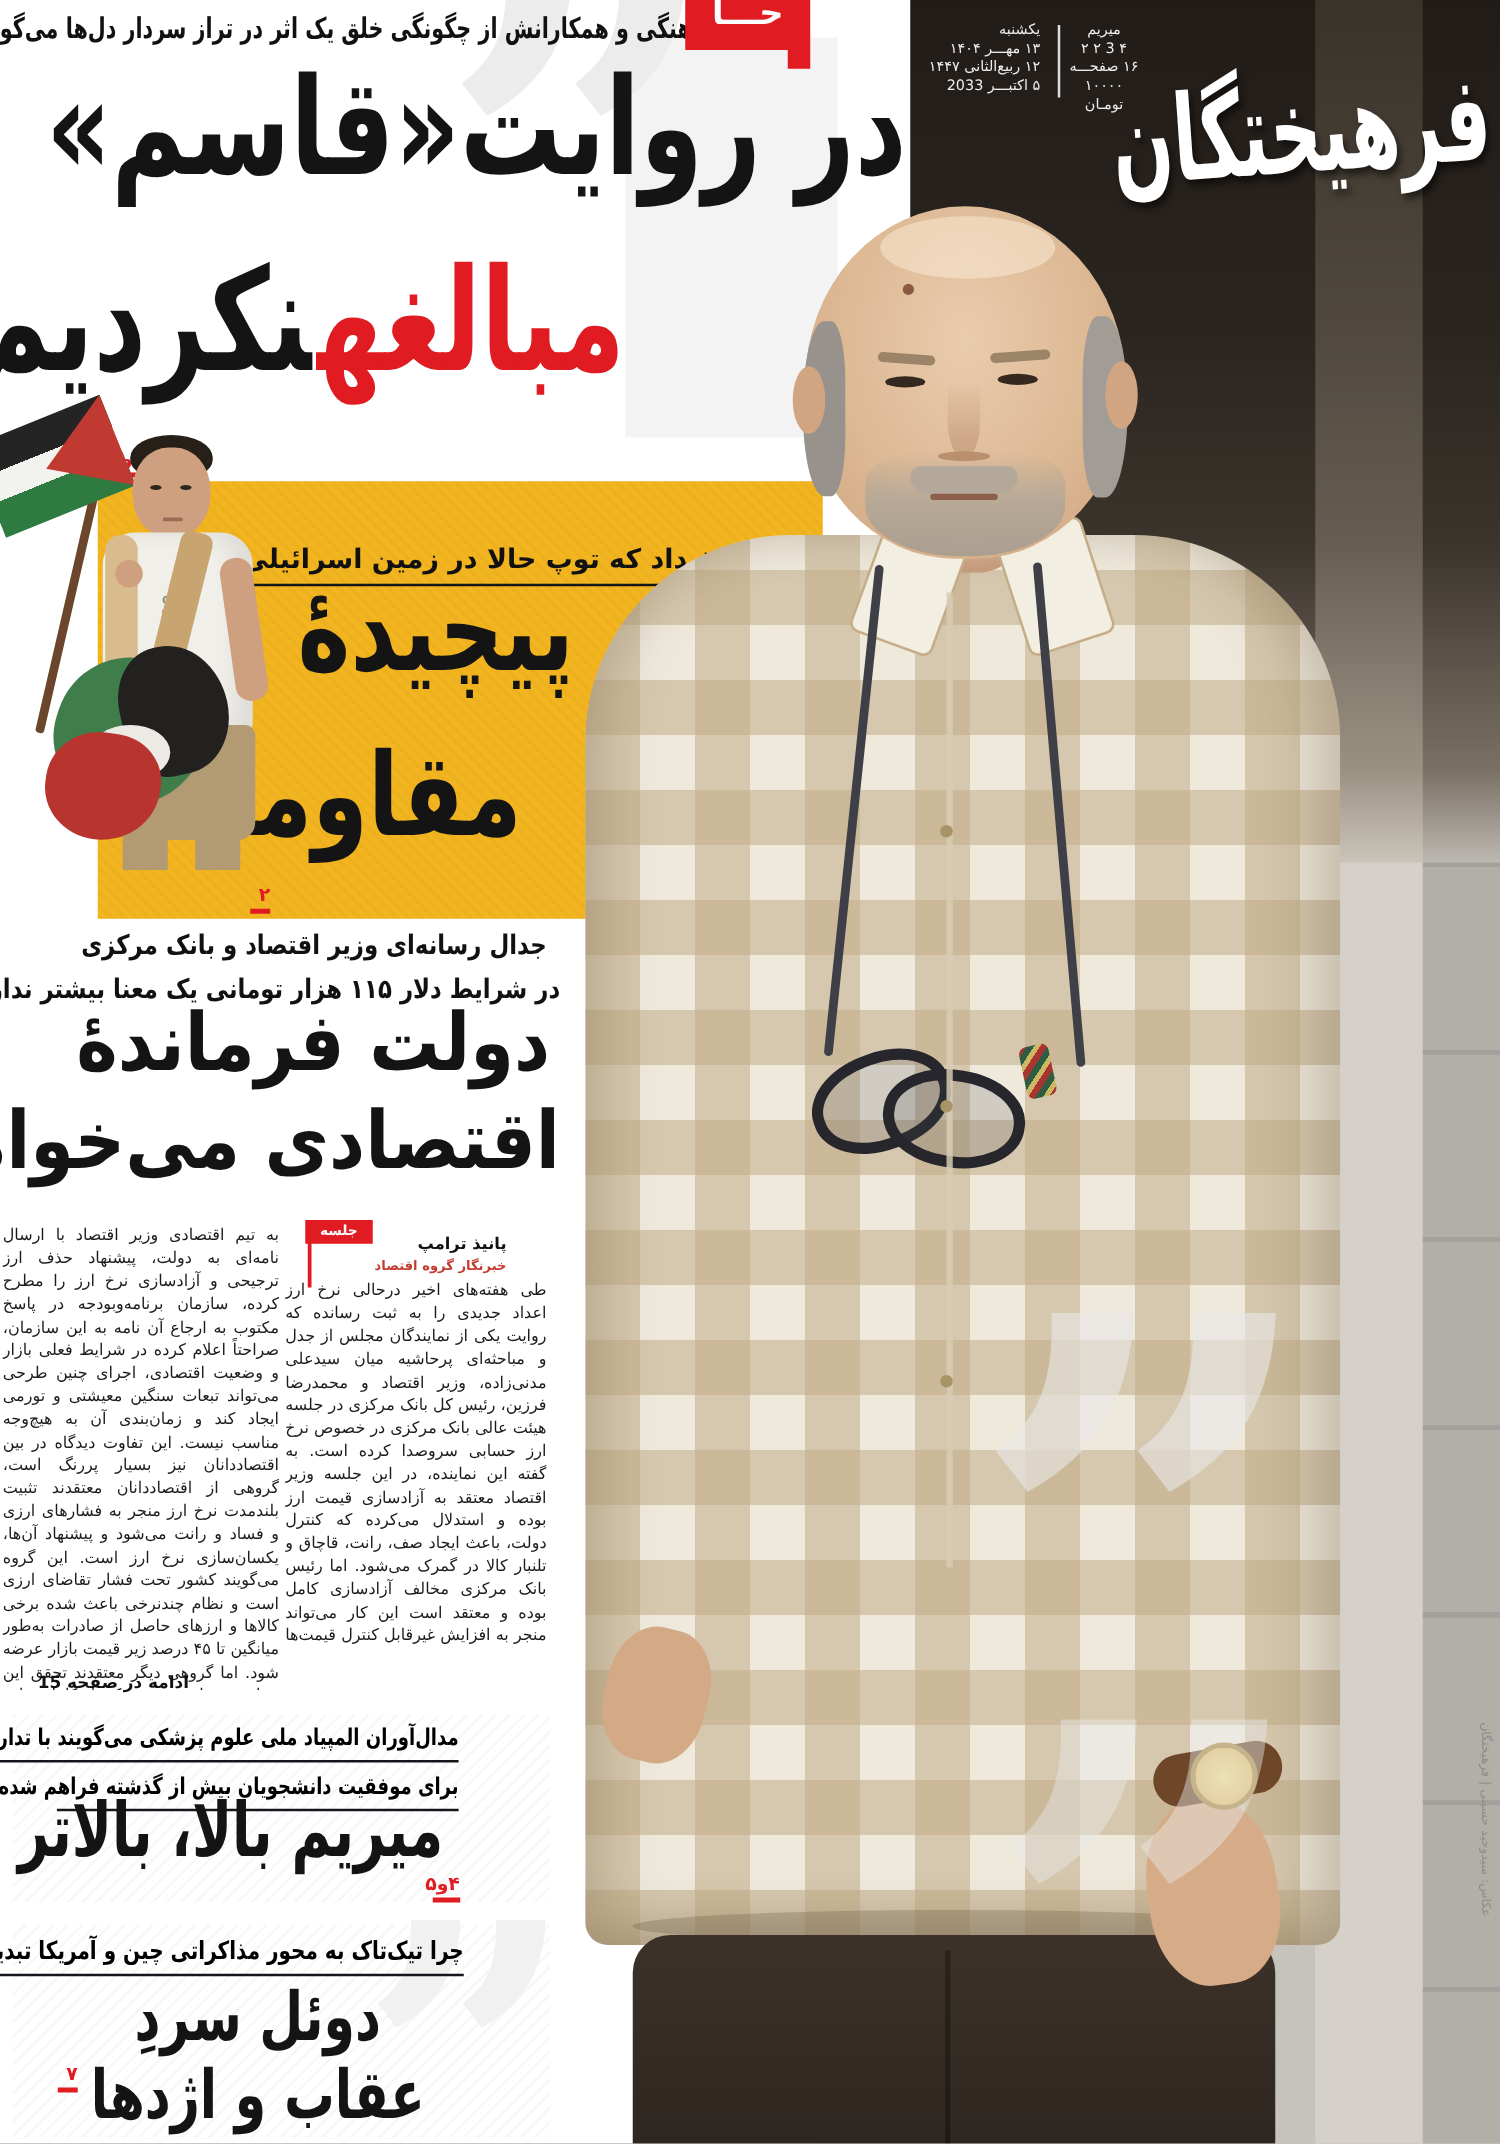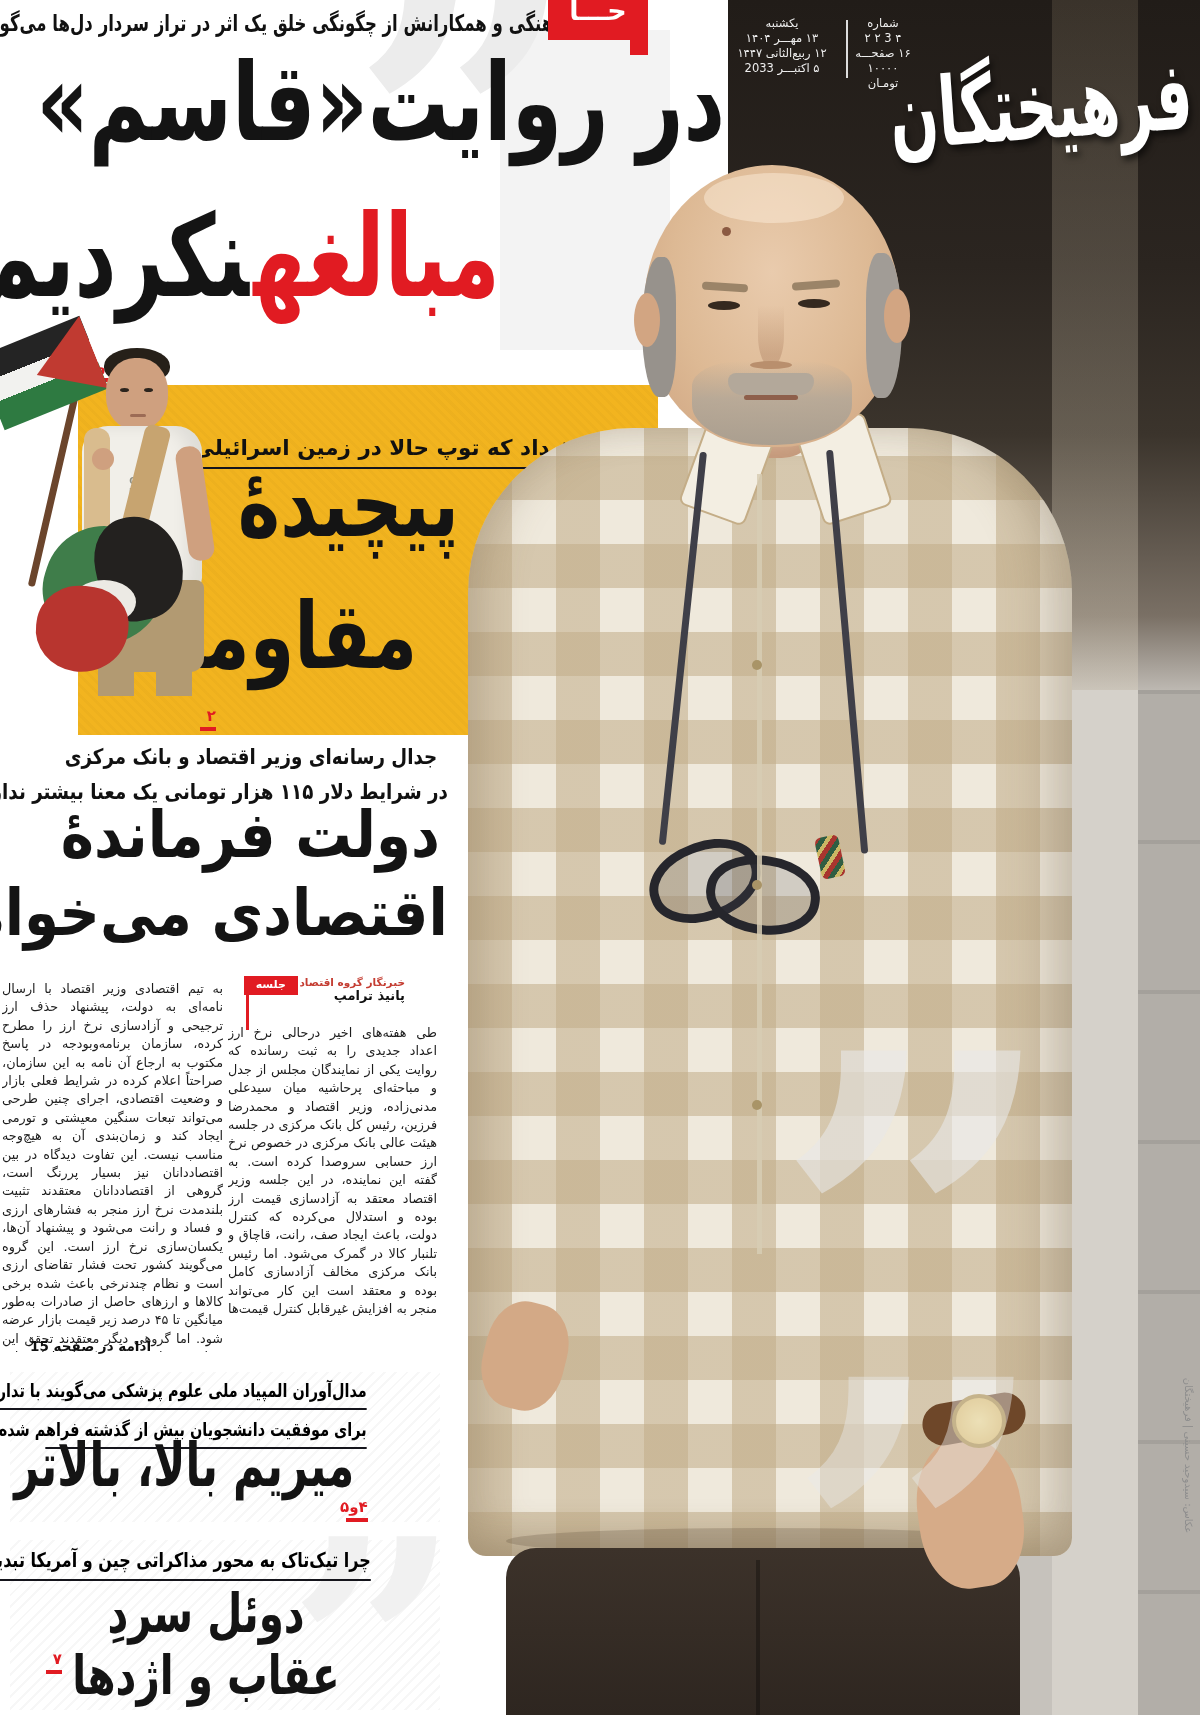--- a/index.html
+++ b/index.html
@@ -101,21 +101,21 @@
   #fg{left:44px;top:198px;width:120px;height:120px;background:#3f7d4a;border-radius:55% 45% 60% 50%;transform:rotate(18deg);}
   #fk{left:96px;top:188px;width:86px;height:104px;background:#23211f;border-radius:45% 55% 50% 40%;transform:rotate(-12deg);}
   #fw{left:72px;top:252px;width:64px;height:44px;background:#eceae4;border-radius:50%;}
   #fr{left:36px;top:258px;width:92px;height:86px;background:#b8352f;border-radius:50% 45% 55% 50%;transform:rotate(8deg);}
   #shorts{left:92px;top:252px;width:112px;height:92px;background:#b29a72;border-radius:8px 8px 14px 14px;}
   #legL{left:98px;top:340px;width:36px;height:28px;background:#b29a72;}
   #legR{left:156px;top:340px;width:36px;height:28px;background:#b29a72;}
   
   #m-issue{right:285px;top:16px;width:64px;text-align:center;color:#eee;font-size:11.5px;line-height:15px;z-index:7;}
   #m-bar{right:352px;top:20px;width:2px;height:58px;background:#ddd;z-index:7;}
-  #m-dates{right:368px;top:16px;width:100px;text-align:center;color:#eee;font-size:11.5px;line-height:15px;z-index:7;}
+  #m-dates{right:368px;top:16px;width:100px;text-align:right;color:#eee;font-size:11.5px;line-height:15px;z-index:7;}
   #m-logo{right:12px;top:40px;font-size:95px;font-weight:bold;color:#fff;z-index:7;white-space:nowrap;
      transform:rotate(-4deg) scaleX(.6);transform-origin:top right;text-shadow:4px 5px 8px rgba(0,0,0,.55);}
   
   #topline{right:555px;top:10px;font-size:23px;font-weight:bold;color:#111;white-space:nowrap;
      transform:scaleX(.72);transform-origin:top right;z-index:7;}
   #toptag{right:552px;top:0;width:100px;height:40px;background:#e11b22;z-index:9;overflow:hidden;
      color:#fff;font-weight:bold;font-size:27px;text-align:center;}
   #toptag span{display:inline-block;transform:translateY(-5px);}
   #toptag-notch{right:552px;top:40px;width:18px;height:15px;background:#e11b22;z-index:9;}
   
@@ -135,21 +135,21 @@
   #ypref{position:absolute;left:122px;top:322px;}
   
   #ek1{right:763px;top:744px;transform:scaleX(.85);transform-origin:top right;z-index:7;}
   #ek2{right:752px;top:779px;transform:scaleX(.85);transform-origin:top right;z-index:7;}
   #eh1{right:760px;top:798px;font-size:64px;transform:scaleX(.88);transform-origin:top right;z-index:7;}
   #eh2{right:752px;top:876px;font-size:64px;transform:scaleX(.88);transform-origin:top right;z-index:7;}
   #etag{right:902px;top:976px;background:#e11b22;color:#fff;font-size:11px;font-weight:bold;
      padding:2px 12px 4px;z-index:7;}
   #erule{left:246px;top:976px;width:3px;height:54px;background:#e11b22;z-index:7;}
   #ename{right:795px;top:988px;font-size:13px;font-weight:bold;color:#111;z-index:7;}
-  #erole{right:795px;top:976px;font-size:10.5px;font-weight:bold;color:#c43c31;z-index:7;}
+  #erole{right:795px;top:1007px;font-size:10.5px;font-weight:bold;color:#c43c31;z-index:7;}
   .bodycol{font-size:12.8px;line-height:18.4px;color:#1c1c1c;text-align:justify;overflow:hidden;z-index:7;}
   #colR{left:228px;top:1024px;width:209px;height:292px;}
   #colL{left:2px;top:980px;width:221px;height:372px;}
   #cont{left:30px;top:1338px;font-size:13.5px;font-weight:bold;color:#111;z-index:7;}
   
   #otex{left:10px;top:1372px;width:430px;height:150px;}
   #ok{left:0;top:1380px;width:412px;text-align:center;font-size:18.5px;font-weight:bold;z-index:7;
      transform:scaleX(.78);transform-origin:top center;}
   #ok .l2{display:block;margin-top:9px;}
   #oh{left:0;top:1430px;width:412px;text-align:center;font-size:60px;font-weight:bold;color:#141414;
@@ -221,21 +221,21 @@
   <div class="abs man btn" id="btn3"></div>
   <div class="abs man" id="wristL"></div>
   <div class="abs man" id="hemSh"></div>
   <div class="abs man" id="trousers"></div>
   <div class="abs man" id="crease"></div>
   <div class="abs man" id="handR"></div>
   <div class="abs man" id="band"></div>
   <div class="abs man" id="dial"></div>
 
   <div class="abs" id="m-issue">
-    <div>شماره</div>
+    <div>میریم</div>
     <div>۴ 3 ۲ ۲</div>
     <div>۱۶ صفحـــه</div>
     <div>۱۰۰۰۰ تومـان</div>
   </div>
   <div class="abs" id="m-bar"></div>
   <div class="abs" id="m-dates">
     <div>یکشنبه</div>
     <div>۱۳ مهـــر ۱۴۰۴</div>
     <div>۱۲ ربیع‌الثانی ۱۴۴۷</div>
     <div>۵ اکتبـــر 2033</div>

